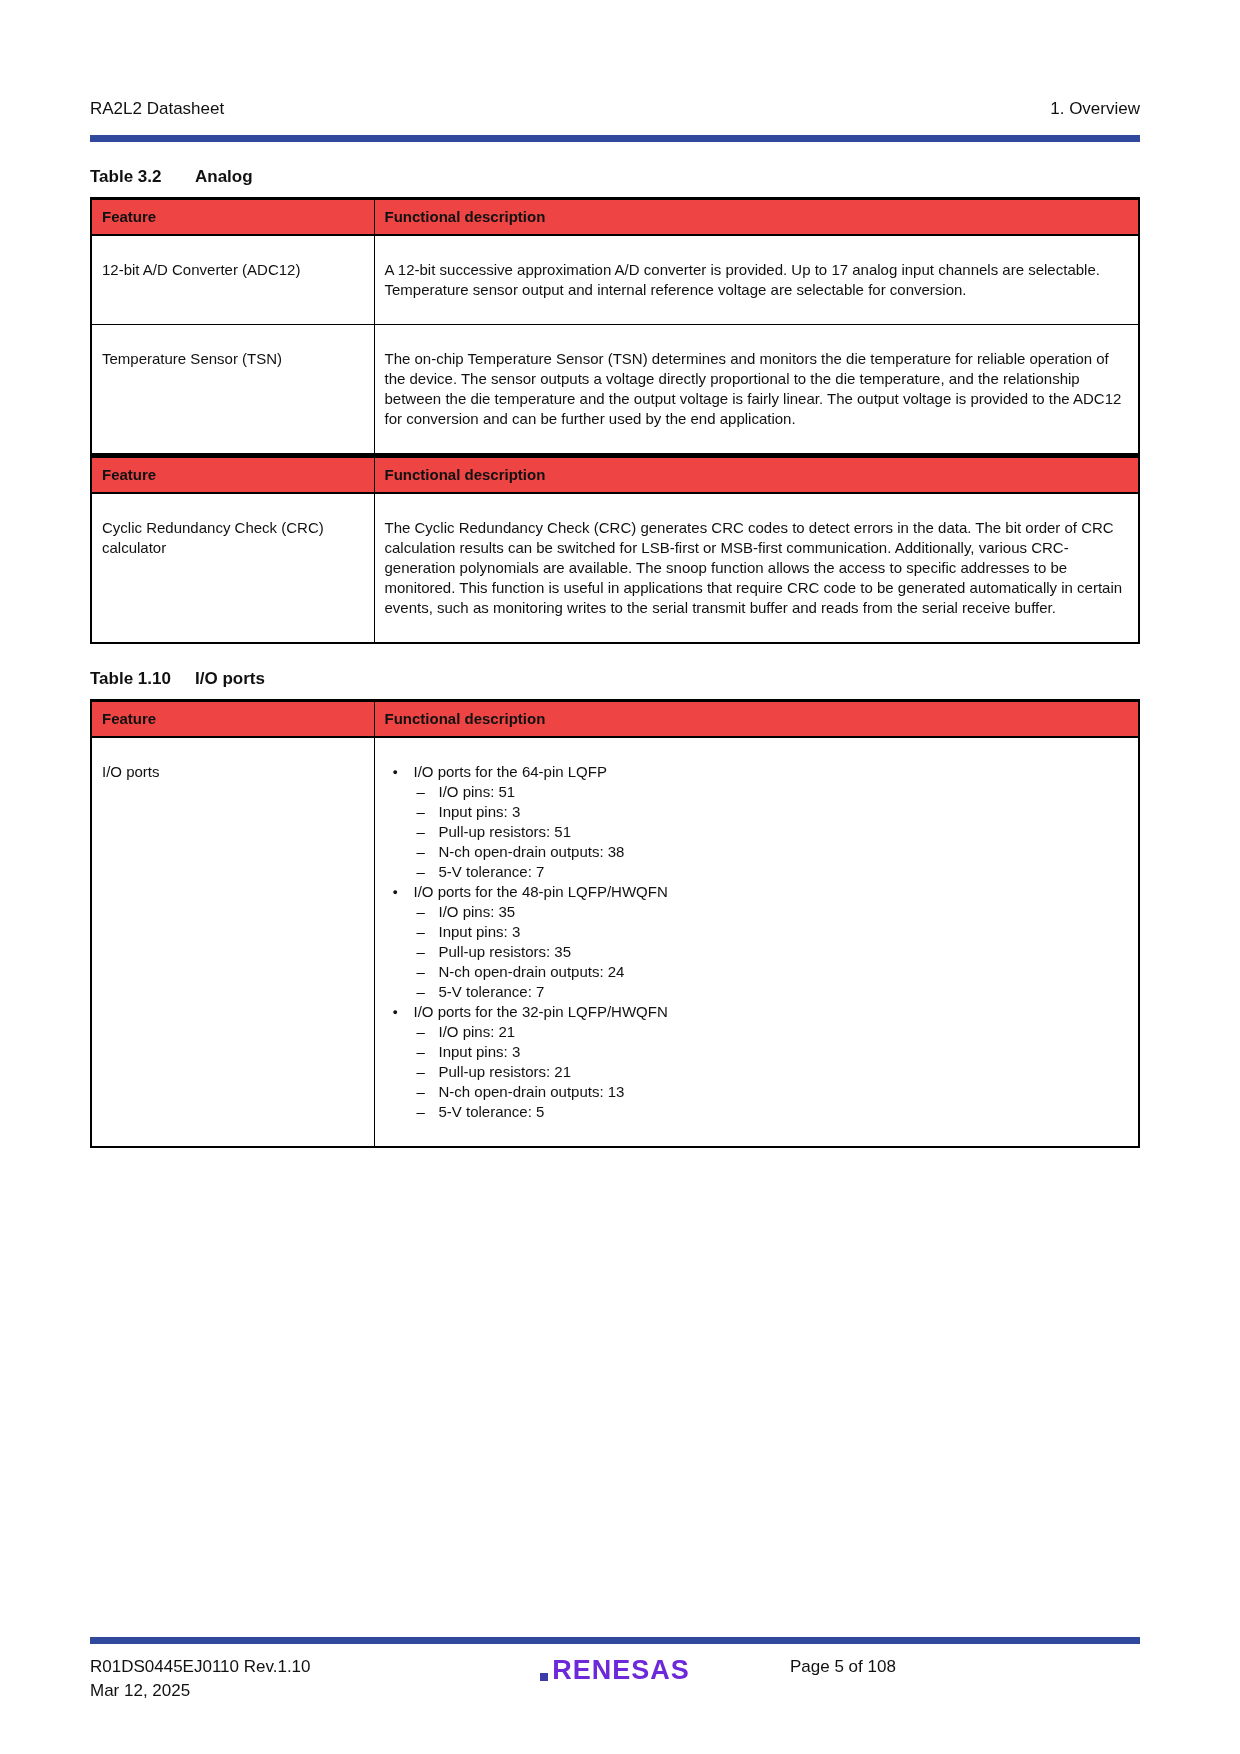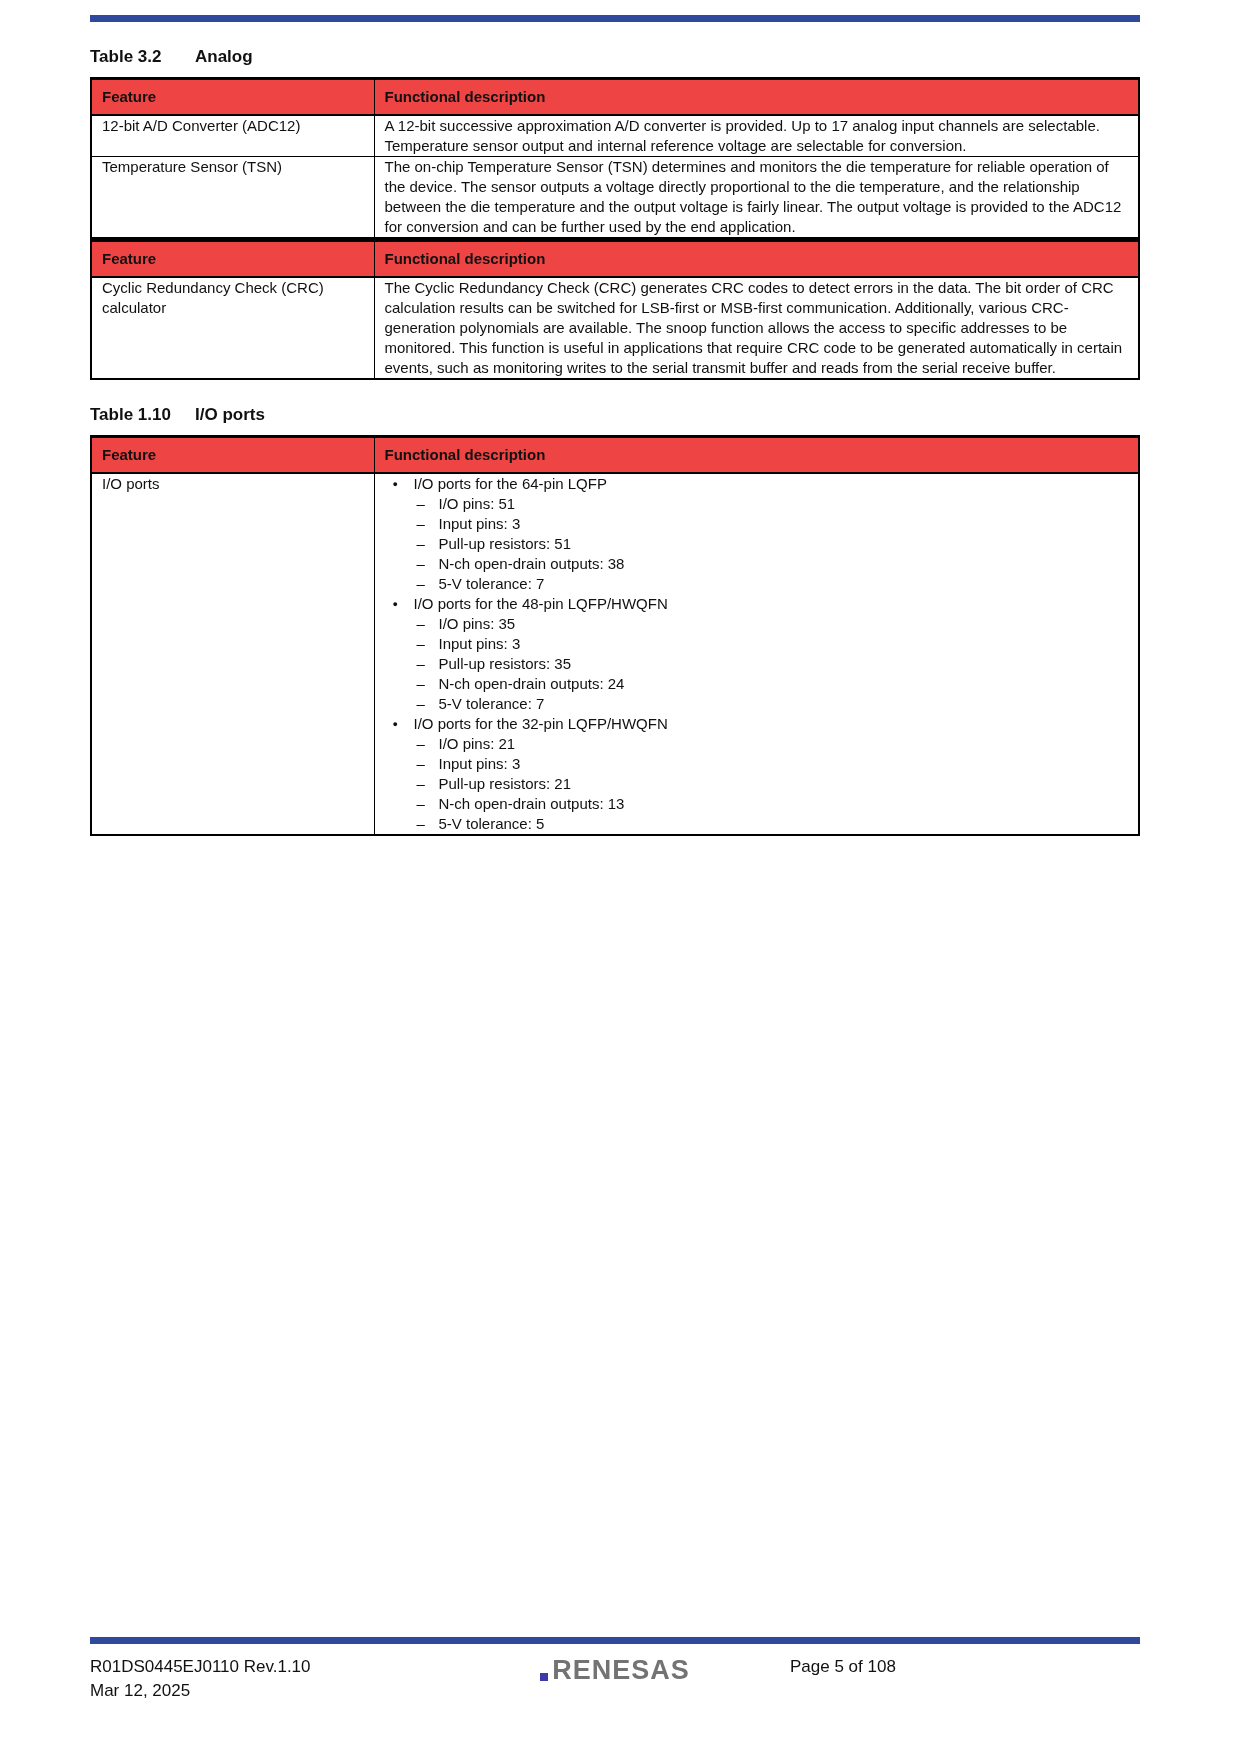--- a/index.html
+++ b/index.html
@@ -26,21 +26,21 @@
 
   
   table.spec {
     width: 100%; border-collapse: collapse;
     border: 2px solid #000; border-top-width: 3px;
     font-size: 15px; table-layout: fixed;
   }
   table.spec col.c1 { width: 283px; }
   table.spec th, table.spec td {
     border: 1px solid #000; text-align: left; vertical-align: top;
-    padding: 0 10px; line-height: 20px;
+    padding: 24px 10px; line-height: 20px;
   }
   table.spec thead th {
     background: #ef4444; font-weight: bold;
     border-bottom: 2px solid #000; padding: 7px 10px;
   }
 
   
   ul.blist { list-style: none; margin: 0; padding: 0 0 0 6px; }
   ul.blist > li > .bhead { position: relative; display: block; padding-left: 23px; }
   ul.blist > li > .bhead::before {
@@ -54,33 +54,37 @@
   
   .doc-footer { position: absolute; top: 1637px; left: 90px; width: 1050px; }
   .footer-rule { height: 7px; background: #30499c; }
   .footer-row { display: flex; margin-top: 11px; font-size: 17px; line-height: 24px; }
   .footer-left { flex: 1; }
   .footer-center { flex: 1; text-align: center; }
   .footer-right { flex: 1; }
   .logo-text {
     display: inline-block; position: relative;
     font-weight: bold; font-size: 27px; letter-spacing: 1px;
-    color: #737373; line-height: 30px; padding-left: 12px;
+    color: #6d28d9; line-height: 30px; padding-left: 12px;
   }
   .logo-text::before {
     content: ""; position: absolute; left: 0; bottom: 4px;
     width: 8px; height: 8px; background: #3c3ca8;
   }
 </style>
 </head>
 <body>
 
 <div class="page">
   <div class="content">
 
+    <div class="doc-header">
+      <span>RA2L2 Datasheet</span>
+      <span>1. Overview</span>
+    </div>
     <div class="header-rule"></div>
 
     <div class="table-title">
       <span class="tlabel">Table 3.2</span><span>Analog</span>
     </div>
     <table class="spec">
       <colgroup>
           <col class="c1">
           <col class="c2">
         </colgroup>

